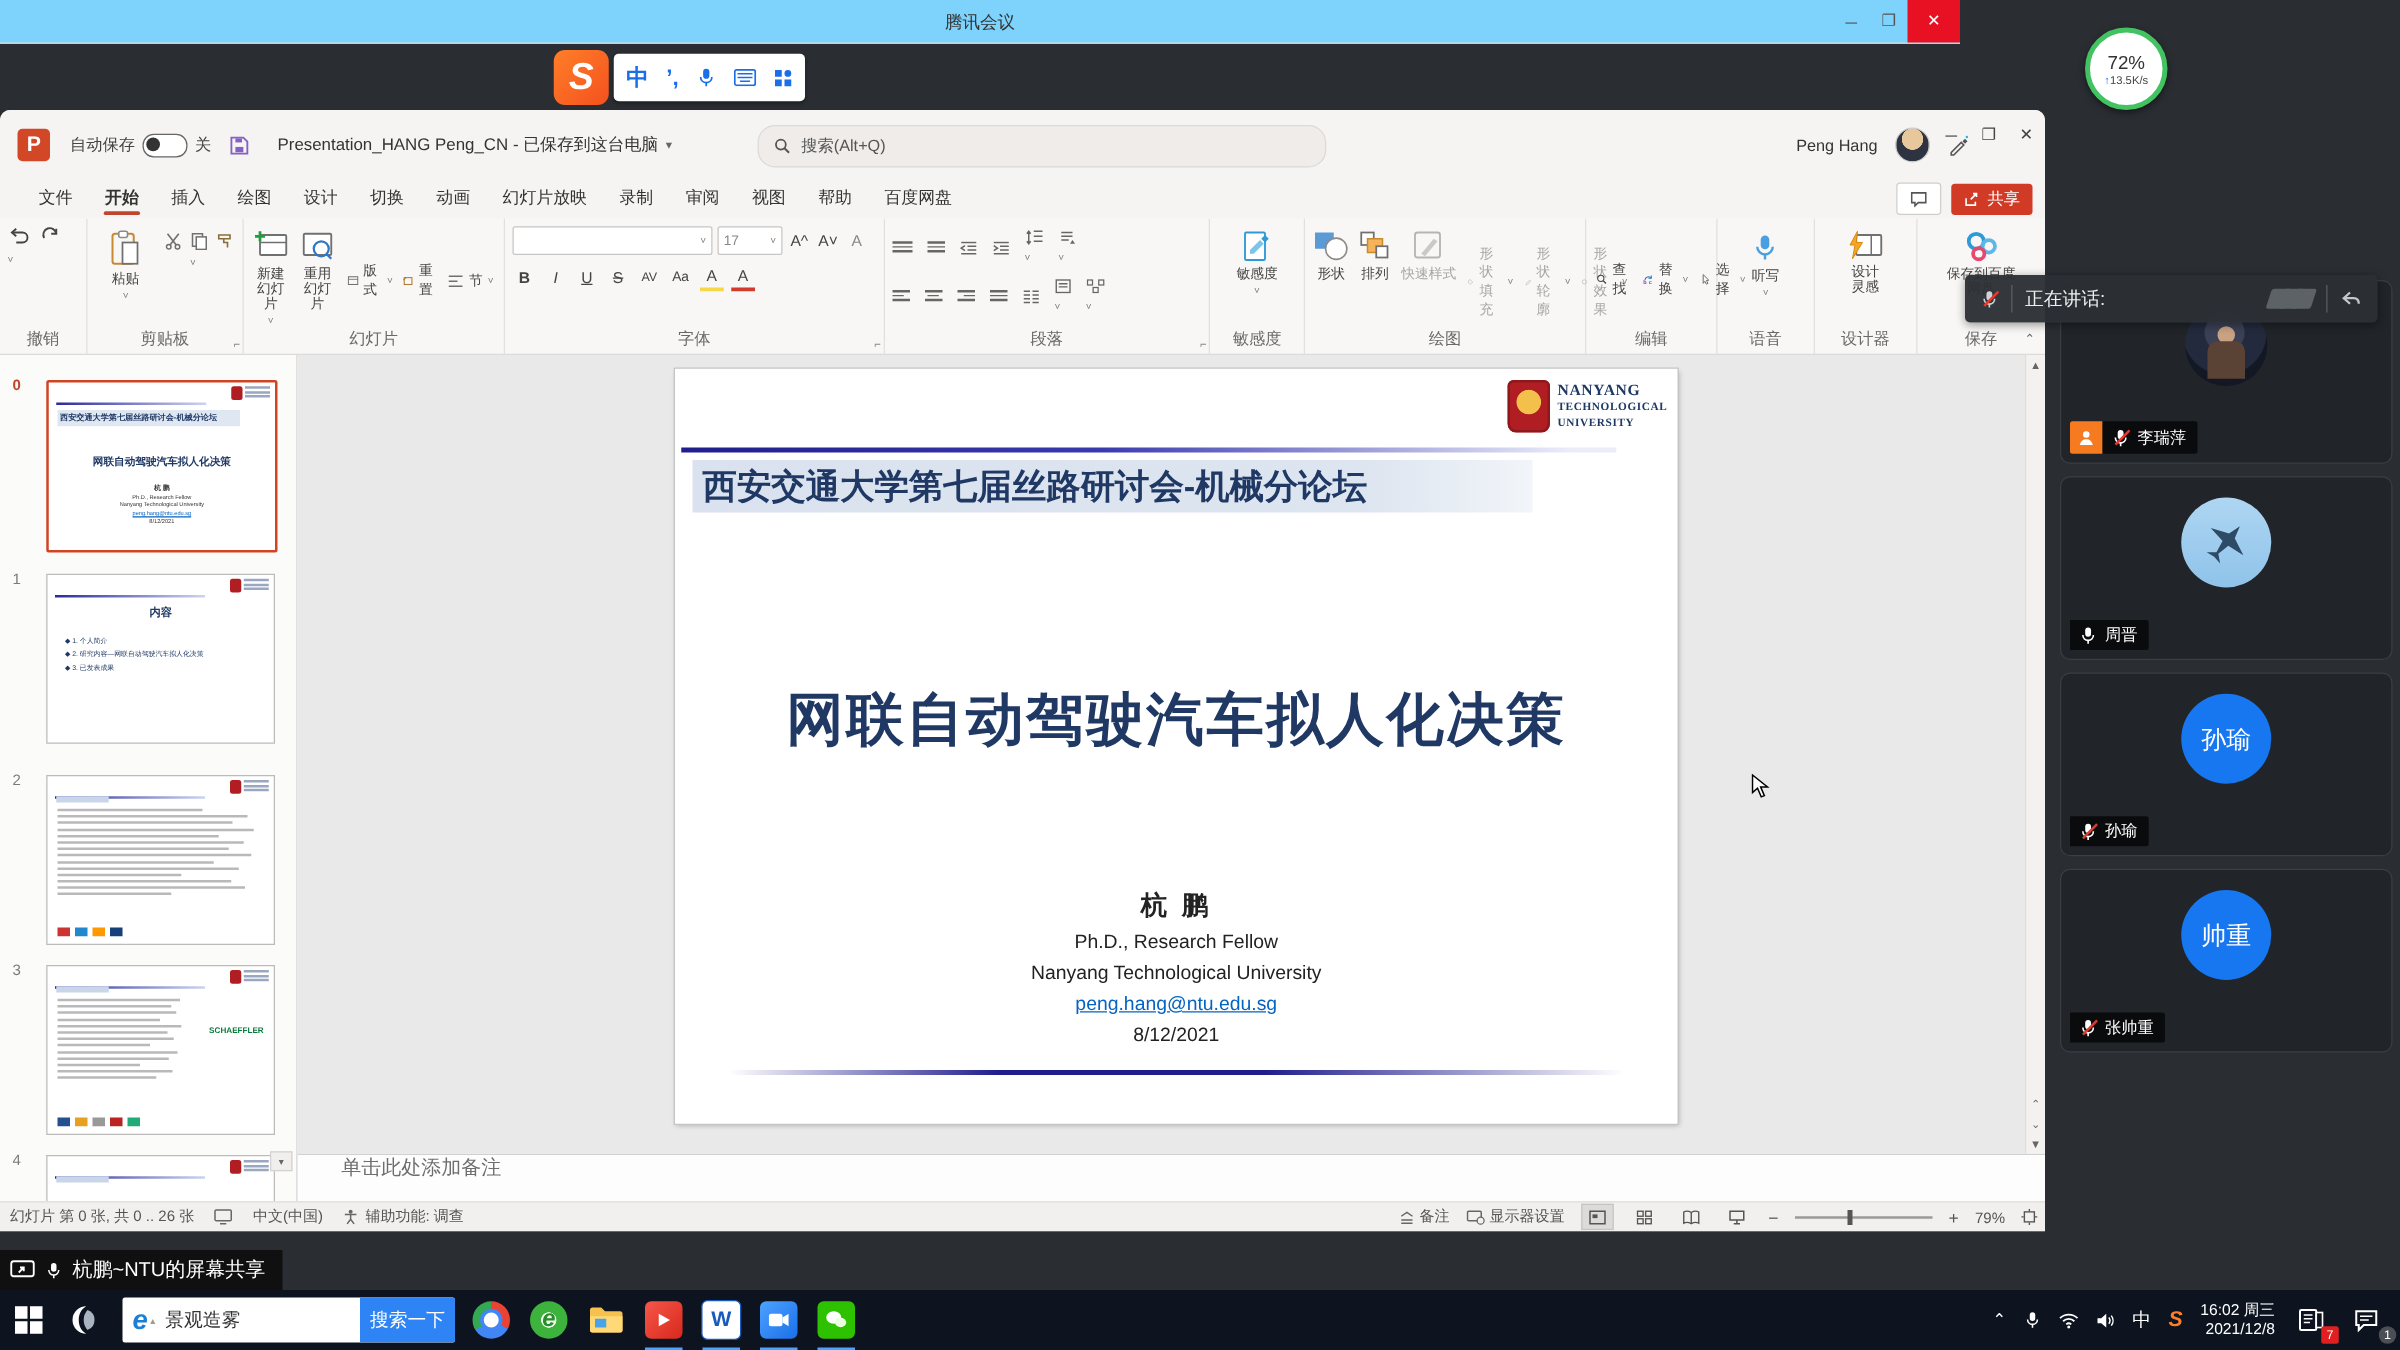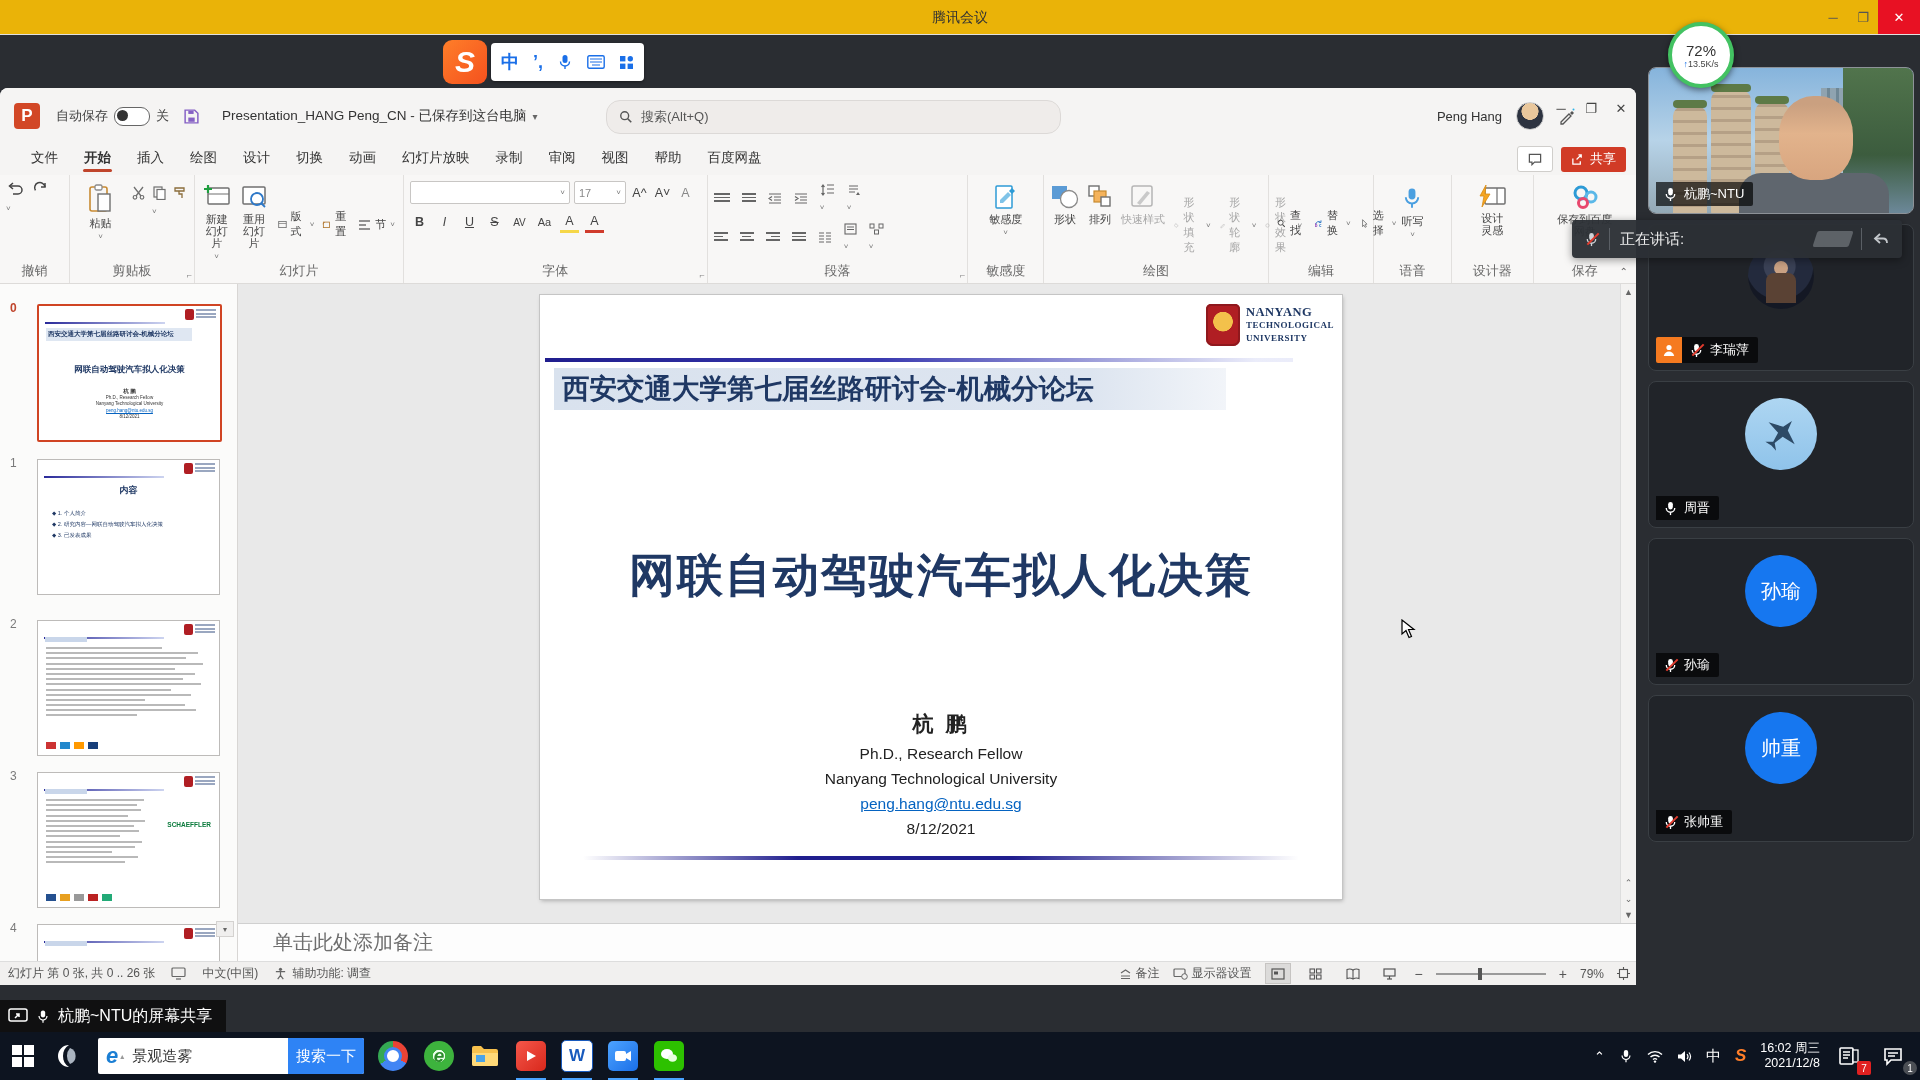--- a/index.html
+++ b/index.html
@@ -1,21 +1,21 @@
 <!DOCTYPE html>
 <html><head>
 <meta charset="utf-8">
 <style>
   html,body{margin:0;padding:0}
   body{width:1920px;height:1080px;font-family:"Liberation Sans","DejaVu Sans",sans-serif;-webkit-font-smoothing:antialiased}
   #stage{position:relative;width:1920px;height:1080px;background:#2a2d32;overflow:hidden}
   .abs{position:absolute}
   .flex{display:flex;align-items:center}
   
-  .mt-titlebar{left:0;top:0;width:1920px;height:34px;background:#eab308;border-bottom:1px solid #e0e0e0}
+  .mt-titlebar{left:0;top:0;width:1568px;height:34px;background:#7dd3fc;border-bottom:1px solid #e0e0e0}
   .mt-title{width:100%;text-align:center;font-size:14px;color:#333;line-height:34px}
   .winbtn{width:30px;height:34px;display:flex;align-items:center;justify-content:center;color:#555;font-size:13px}
   .winbtn.close{width:42px;background:#e81123;color:#fff}
   
   .sogou{left:443px;top:40px;height:44px;display:flex;align-items:center;gap:0}
   .sogou-s{width:44px;height:44px;background:linear-gradient(135deg,#ff7e29,#f4511e);border-radius:9px;color:#fff;font-weight:bold;font-size:30px;display:flex;align-items:center;justify-content:center;font-style:italic}
   .sogou-pill{height:38px;background:#fff;border-radius:4px;display:flex;align-items:center;padding:0 10px;gap:14px;margin-left:4px;box-shadow:0 1px 3px rgba(0,0,0,.4)}
   .sogou-ic{color:#1a6fe8;font-size:18px;font-weight:bold}
   
   .ppt{left:0;top:88px;width:1636px;height:897px;background:#fff;border-radius:8px 8px 0 0;display:flex;flex-direction:column;overflow:hidden}
@@ -89,21 +89,21 @@
   .sa-name{font-size:21px;font-weight:bold;letter-spacing:3px}
   .sa-line{font-size:15.5px;margin-top:7px}
   .sa-mail{font-size:15.5px;margin-top:7px;color:#0563c1;text-decoration:underline}
   .slide-bottomline{position:absolute;left:43px;top:561px;width:716px;height:4px;background:linear-gradient(to right,rgba(32,30,142,0) 0%,#201e8e 30%,#201e8e 60%,rgba(32,30,142,0) 100%);border-radius:2px}
   .vscroll{position:absolute;right:0;top:0;bottom:0;width:15px;background:#f3f2f1;border-left:1px solid #ddd;display:flex;flex-direction:column;align-items:center;font-size:9px;color:#666}
   .vsb{height:16px;display:flex;align-items:center;justify-content:center;width:100%}
   .vs-spacer{flex:1}
   .cursor-arrow{position:absolute;pointer-events:none}
   
   .rightcol{flex:1;display:flex;flex-direction:column;min-width:0}
-  .notes{height:37px;background:#fdfdfd;border-top:1px solid #d0d0d0;display:flex;align-items:center;padding-left:35px;font-size:20px;color:#6e6e6e}
+  .notes{height:37px;background:#fdfdfd;border-top:1px solid #d0d0d0;display:flex;padding-left:35px;font-size:16px;color:#6e6e6e}
   .statusbar{height:23px;background:#f1f0ef;border-top:1px solid #ddd;display:flex;align-items:center;font-size:12px;color:#555;padding:0 8px;position:relative}
   .st-left{display:flex;align-items:center;gap:16px}
   .st-right{position:absolute;right:6px;display:flex;align-items:center;gap:13px}
   .viewbtn{width:24px;height:19px;display:flex;align-items:center;justify-content:center;color:#555}
   .viewbtn.on{background:#dcdbda;border:1px solid #c6c4c2}
   .zslider{width:110px;height:2px;background:#9a9a9a;position:relative}
   .zslider .zthumb{position:absolute;left:38%;top:-5px;width:4px;height:12px;background:#555}
   
   .share-banner{left:0;top:1000px;height:32px;background:rgba(12,12,12,.88);display:flex;align-items:center;gap:8px;padding:0 14px 0 8px;color:#fff;font-size:16px}
   
@@ -865,41 +865,20 @@
     <svg width="20" height="16" viewBox="0 0 20 16">
         <rect x="1" y="1" width="18" height="12" rx="2" fill="none" stroke="#fff" stroke-width="1.5"></rect>
         <path d="M7 10l4-4M8 6h3v3" stroke="#fff" stroke-width="1.5" fill="none"></path>
       </svg>
     <svg width="14" height="15" viewBox="0 0 16 16" style="color:#fff">
         <use href="#mic"></use>
       </svg>
     <span>杭鹏~NTU的屏幕共享</span>
   </div>
 
-  <div class="tile" style="top:67px;height:145px;border-color:#8d9298">
-    <div class="photo">
-      <div class="hive" style="left:24px;top:38px;width:34px;height:110px"></div>
-      <div class="hive" style="left:62px;top:22px;width:40px;height:125px"></div>
-      <div class="hive" style="left:106px;top:34px;width:34px;height:110px"></div>
-      <div class="bldg" style="right:48px;top:20px;width:44px;height:70px"></div>
-      <div class="treeblock"></div>
-      <div class="shoulders" style="right:24px;bottom:-6px"></div>
-      <div class="head" style="right:60px;top:28px"></div>
-    </div>
-    <div class="nametag">
-      <span class="tag">
-        <span class="micwrap">
-            <svg width="15" height="15" viewBox="0 0 16 16" style="color:#fff">
-              <use href="#mic"></use>
-            </svg>
-          </span>
-        <span>杭鹏~NTU</span>
-      </span>
-    </div>
-  </div>
 
   <div class="abs netwidget">
     <span class="net-pct">72%</span>
     <span class="net-up">
         <b>↑</b>
         <span>13.5K/s</span>
       </span>
   </div>
 
   <div class="abs speakbar">

